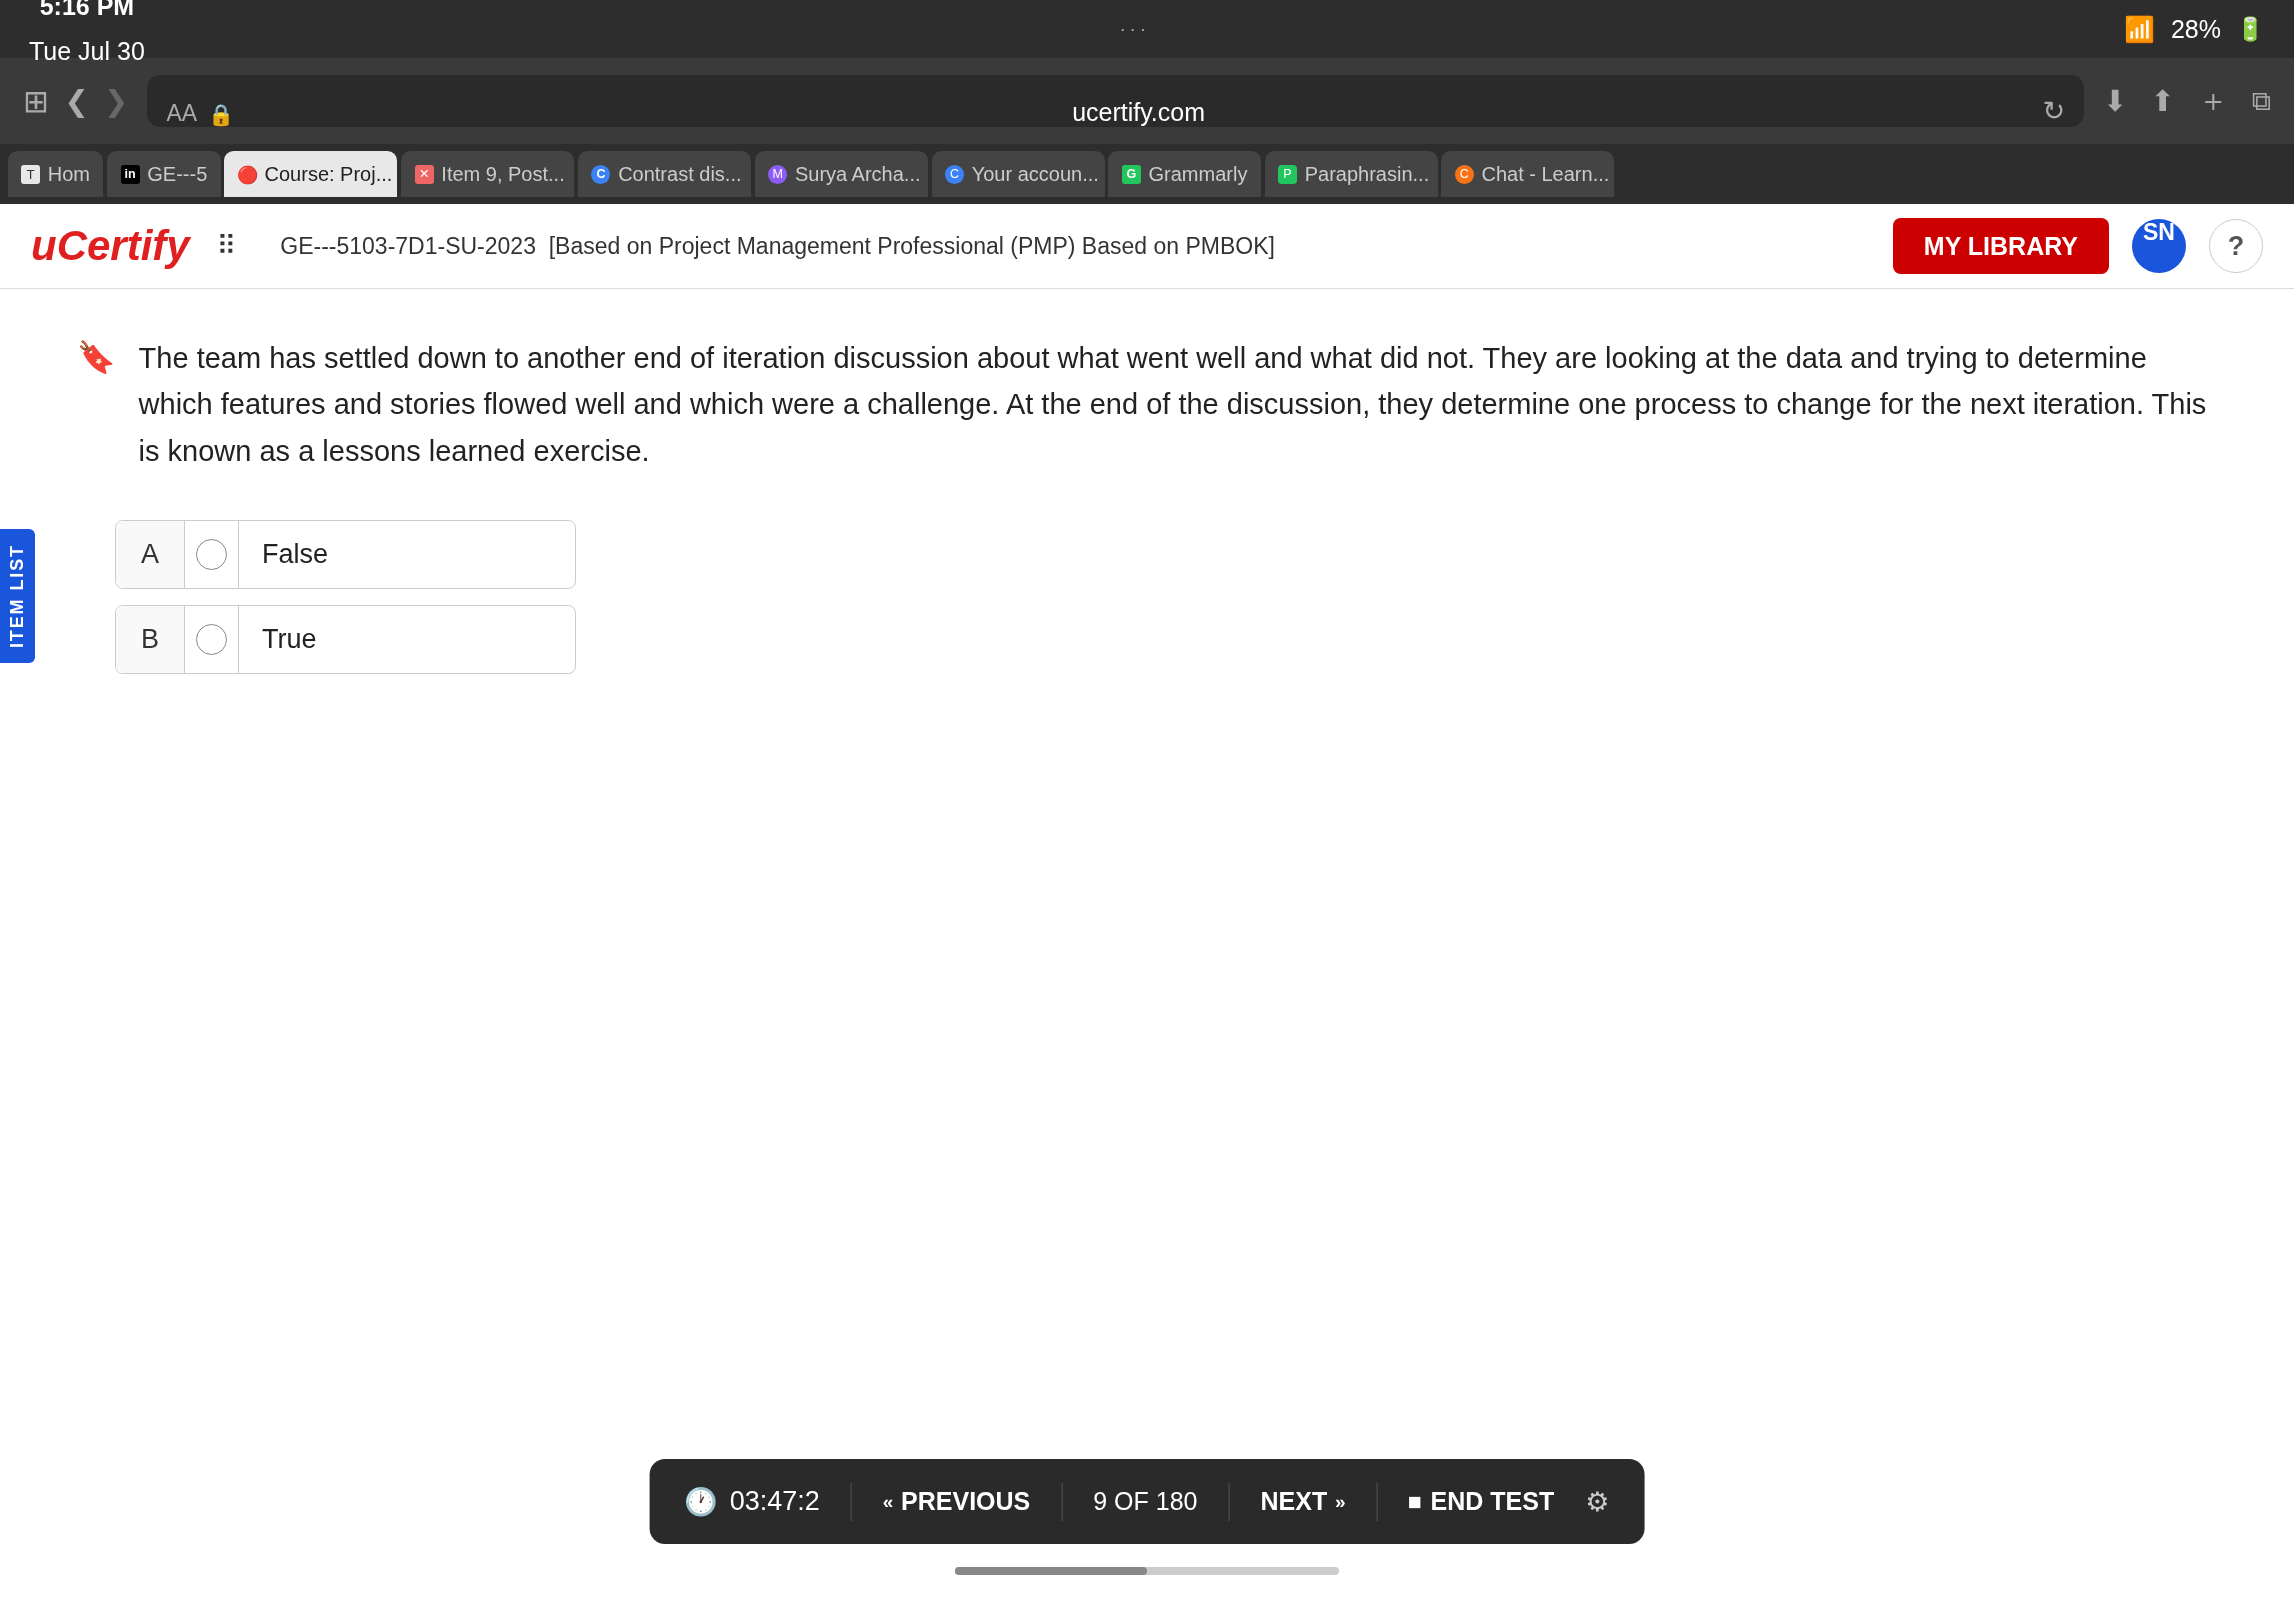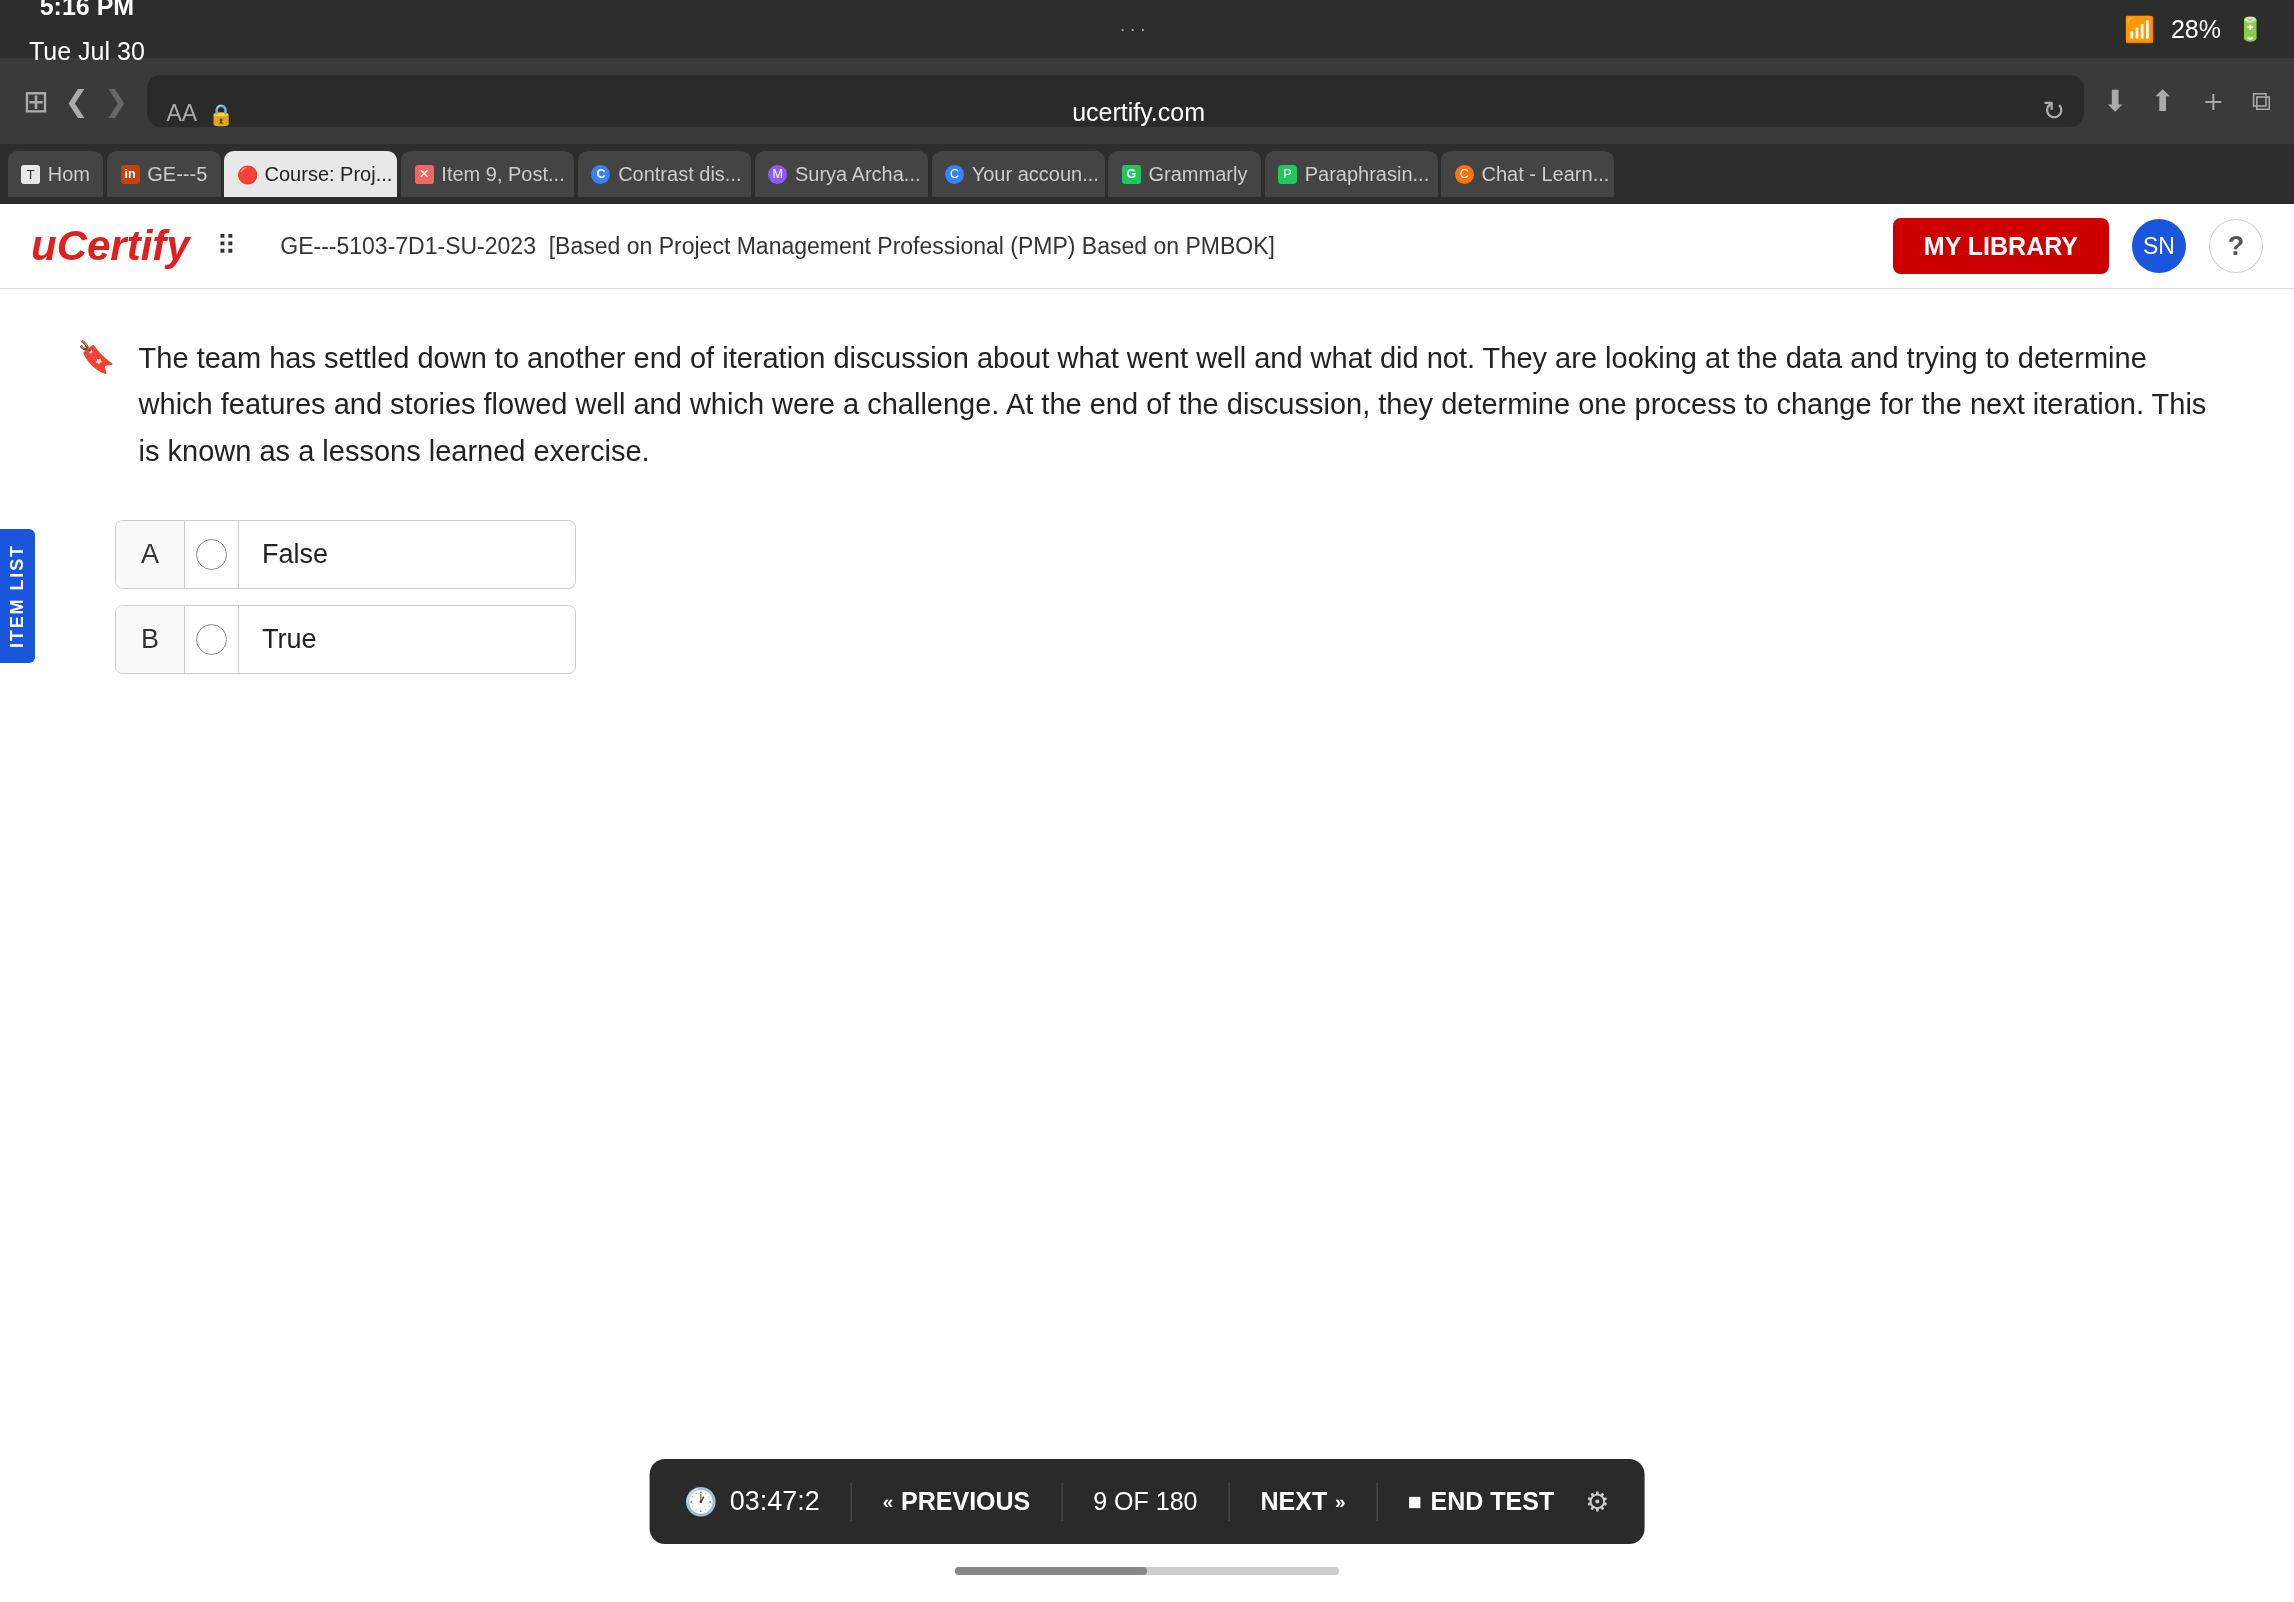--- a/index.html
+++ b/index.html
@@ -102,22 +102,22 @@
       border-radius: 7.7px;
       padding: 13.4px 31px;
       font-size: 25px;
       font-weight: 600;
       cursor: pointer;
     }
     .user-avatar {
       width: 54px; height: 54px;
       background: #1a56db;
       border-radius: 50%;
-      display: flex; align-items: center; justify-content: center;
-      color: white; font-size: 23px; font-weight: 400;
+      display: flex; justify-content: center;
+      color: white; font-size: 23px; font-weight: 700;
     }
     .help-btn {
       width: 54px; height: 54px;
       border: 1.9px solid #ccc;
       border-radius: 50%;
       display: flex; align-items: center; justify-content: center;
       color: #555; font-size: 27px; font-weight: 700; cursor: pointer;
     }
 
     
@@ -287,21 +287,21 @@
     <span style="font-size:27px;">⧉</span>
   </div>
 </div>
 
 <div class="tabs-bar">
   <div class="tab">
     <span class="tab-favicon" style="background:#e8e8e8; color:#333; text-align:center; line-height:19px; font-size:13.4px;">T</span>
     <span>Hom</span>
   </div>
   <div class="tab">
-    <span class="tab-favicon" style="background:#c2410c; color:white; text-align:center; line-height:19px; font-size:12.5px; font-weight:700;">in</span>
+    <span class="tab-favicon" style="background:#000000; color:white; text-align:center; line-height:19px; font-size:12.5px; font-weight:700;">in</span>
     <span>GE---5</span>
   </div>
   <div class="tab active">
     <span class="tab-favicon" style="background:transparent; color:#cc0000; font-size:17.3px;">🔴</span>
     <span>Course: Proj...</span>
 
   </div>
   <div class="tab">
     <span class="tab-favicon" style="background:#e66; color:white; text-align:center; line-height:19px; font-size:12.5px;">✕</span>
     <span>Item 9, Post...</span>

